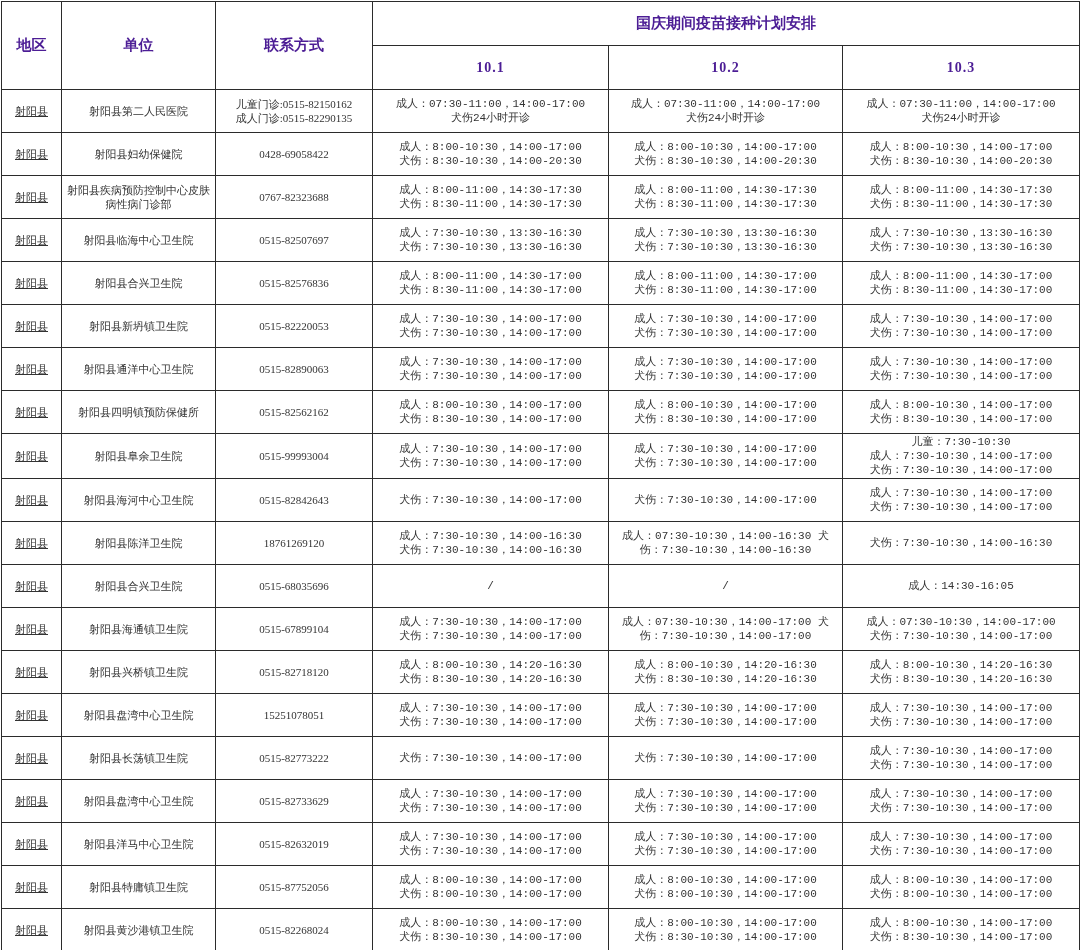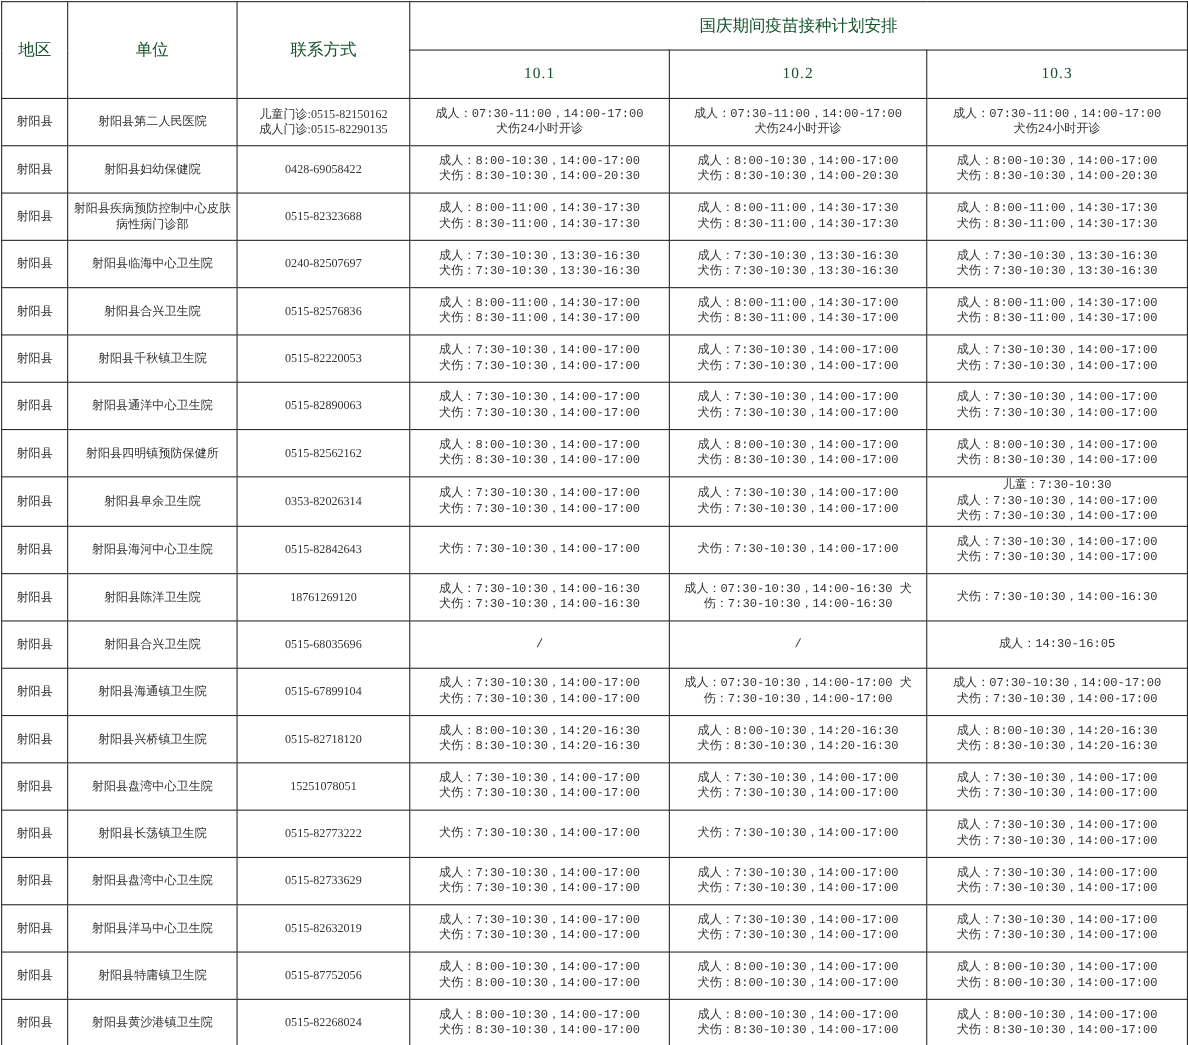--- a/index.html
+++ b/index.html
@@ -25,38 +25,38 @@
   }
   table.sched th, table.sched td {
     border: 1px solid #2b2b2b;
     text-align: center;
     vertical-align: middle;
     padding: 1px 4px;
     overflow: hidden;
   }
   thead th {
     font-family: "Liberation Sans", "DejaVu Sans", sans-serif;
-    font-weight: normal;
-    color: #14532d;
+    font-weight: bold;
+    color: #4c1d95;
     font-size: 15px;
   }
   thead tr.hdr-top { height: 44px; }
   thead tr.hdr-dates { height: 44px; }
   thead th.date-th {
     font-family: "Liberation Serif", "DejaVu Serif", serif;
     font-size: 14px;
     letter-spacing: 1px;
   }
   tbody tr { height: 43px; }
   tbody td {
     font-size: 11px;
     line-height: 1.28;
     white-space: pre-line;
   }
-  td.c-region { font-size: 11px; }
+  td.c-region { font-size: 11px; text-decoration: underline; }
   td.c-unit { font-size: 11px; padding: 1px 6px; }
   td.c-contact { font-size: 11px; }
   td.c-sched { font-size: 11px; padding: 1px 8px; font-family: Liberation Mono, monospace; }
 </style>
 </head>
 <body>
 
 <div id="screen">
   <table class="sched">
     <colgroup>
@@ -100,53 +100,53 @@
           <td class="c-sched">成人：8:00-10:30，14:00-17:00
 犬伤：8:30-10:30，14:00-20:30</td>
           <td class="c-sched">成人：8:00-10:30，14:00-17:00
 犬伤：8:30-10:30，14:00-20:30</td>
           <td class="c-sched">成人：8:00-10:30，14:00-17:00
 犬伤：8:30-10:30，14:00-20:30</td>
         </tr>
         <tr>
           <td class="c-region">射阳县</td>
           <td class="c-unit">射阳县疾病预防控制中心皮肤病性病门诊部</td>
-          <td class="c-contact">0515-82323688</td>
+          <td class="c-contact">0767-82323688</td>
           <td class="c-sched">成人：8:00-11:00，14:30-17:30
 犬伤：8:30-11:00，14:30-17:30</td>
           <td class="c-sched">成人：8:00-11:00，14:30-17:30
 犬伤：8:30-11:00，14:30-17:30</td>
           <td class="c-sched">成人：8:00-11:00，14:30-17:30
 犬伤：8:30-11:00，14:30-17:30</td>
         </tr>
         <tr>
           <td class="c-region">射阳县</td>
           <td class="c-unit">射阳县临海中心卫生院</td>
-          <td class="c-contact">0240-82507697</td>
+          <td class="c-contact">0515-82507697</td>
           <td class="c-sched">成人：7:30-10:30，13:30-16:30
 犬伤：7:30-10:30，13:30-16:30</td>
           <td class="c-sched">成人：7:30-10:30，13:30-16:30
 犬伤：7:30-10:30，13:30-16:30</td>
           <td class="c-sched">成人：7:30-10:30，13:30-16:30
 犬伤：7:30-10:30，13:30-16:30</td>
         </tr>
         <tr>
           <td class="c-region">射阳县</td>
           <td class="c-unit">射阳县合兴卫生院</td>
           <td class="c-contact">0515-82576836</td>
           <td class="c-sched">成人：8:00-11:00，14:30-17:00
 犬伤：8:30-11:00，14:30-17:00</td>
           <td class="c-sched">成人：8:00-11:00，14:30-17:00
 犬伤：8:30-11:00，14:30-17:00</td>
           <td class="c-sched">成人：8:00-11:00，14:30-17:00
 犬伤：8:30-11:00，14:30-17:00</td>
         </tr>
         <tr>
           <td class="c-region">射阳县</td>
-          <td class="c-unit">射阳县千秋镇卫生院</td>
+          <td class="c-unit">射阳县新坍镇卫生院</td>
           <td class="c-contact">0515-82220053</td>
           <td class="c-sched">成人：7:30-10:30，14:00-17:00
 犬伤：7:30-10:30，14:00-17:00</td>
           <td class="c-sched">成人：7:30-10:30，14:00-17:00
 犬伤：7:30-10:30，14:00-17:00</td>
           <td class="c-sched">成人：7:30-10:30，14:00-17:00
 犬伤：7:30-10:30，14:00-17:00</td>
         </tr>
         <tr>
           <td class="c-region">射阳县</td>
@@ -166,21 +166,21 @@
           <td class="c-sched">成人：8:00-10:30，14:00-17:00
 犬伤：8:30-10:30，14:00-17:00</td>
           <td class="c-sched">成人：8:00-10:30，14:00-17:00
 犬伤：8:30-10:30，14:00-17:00</td>
           <td class="c-sched">成人：8:00-10:30，14:00-17:00
 犬伤：8:30-10:30，14:00-17:00</td>
         </tr>
         <tr>
           <td class="c-region">射阳县</td>
           <td class="c-unit">射阳县阜余卫生院</td>
-          <td class="c-contact">0353-82026314</td>
+          <td class="c-contact">0515-99993004</td>
           <td class="c-sched">成人：7:30-10:30，14:00-17:00
 犬伤：7:30-10:30，14:00-17:00</td>
           <td class="c-sched">成人：7:30-10:30，14:00-17:00
 犬伤：7:30-10:30，14:00-17:00</td>
           <td class="c-sched">儿童：7:30-10:30
 成人：7:30-10:30，14:00-17:00
 犬伤：7:30-10:30，14:00-17:00</td>
         </tr>
         <tr>
           <td class="c-region">射阳县</td>

